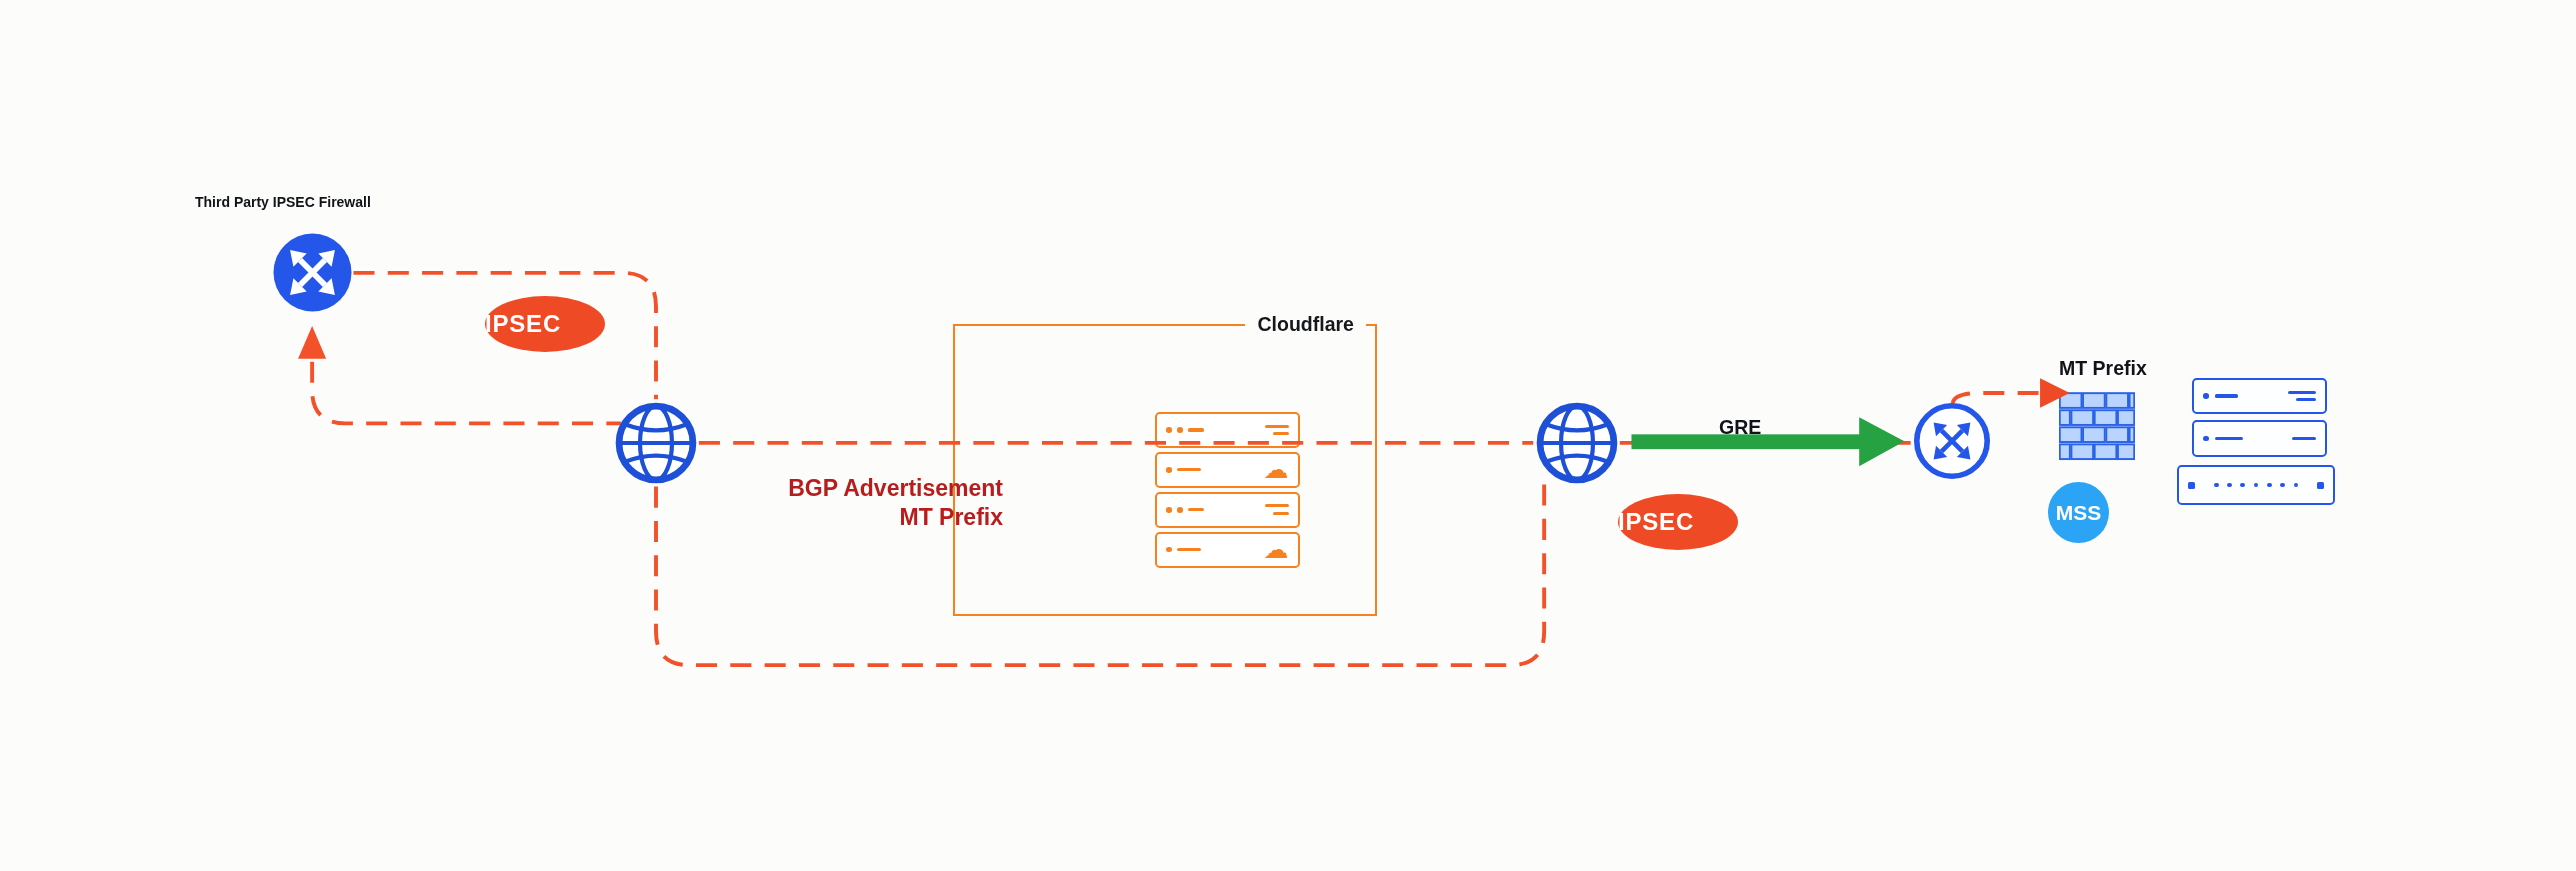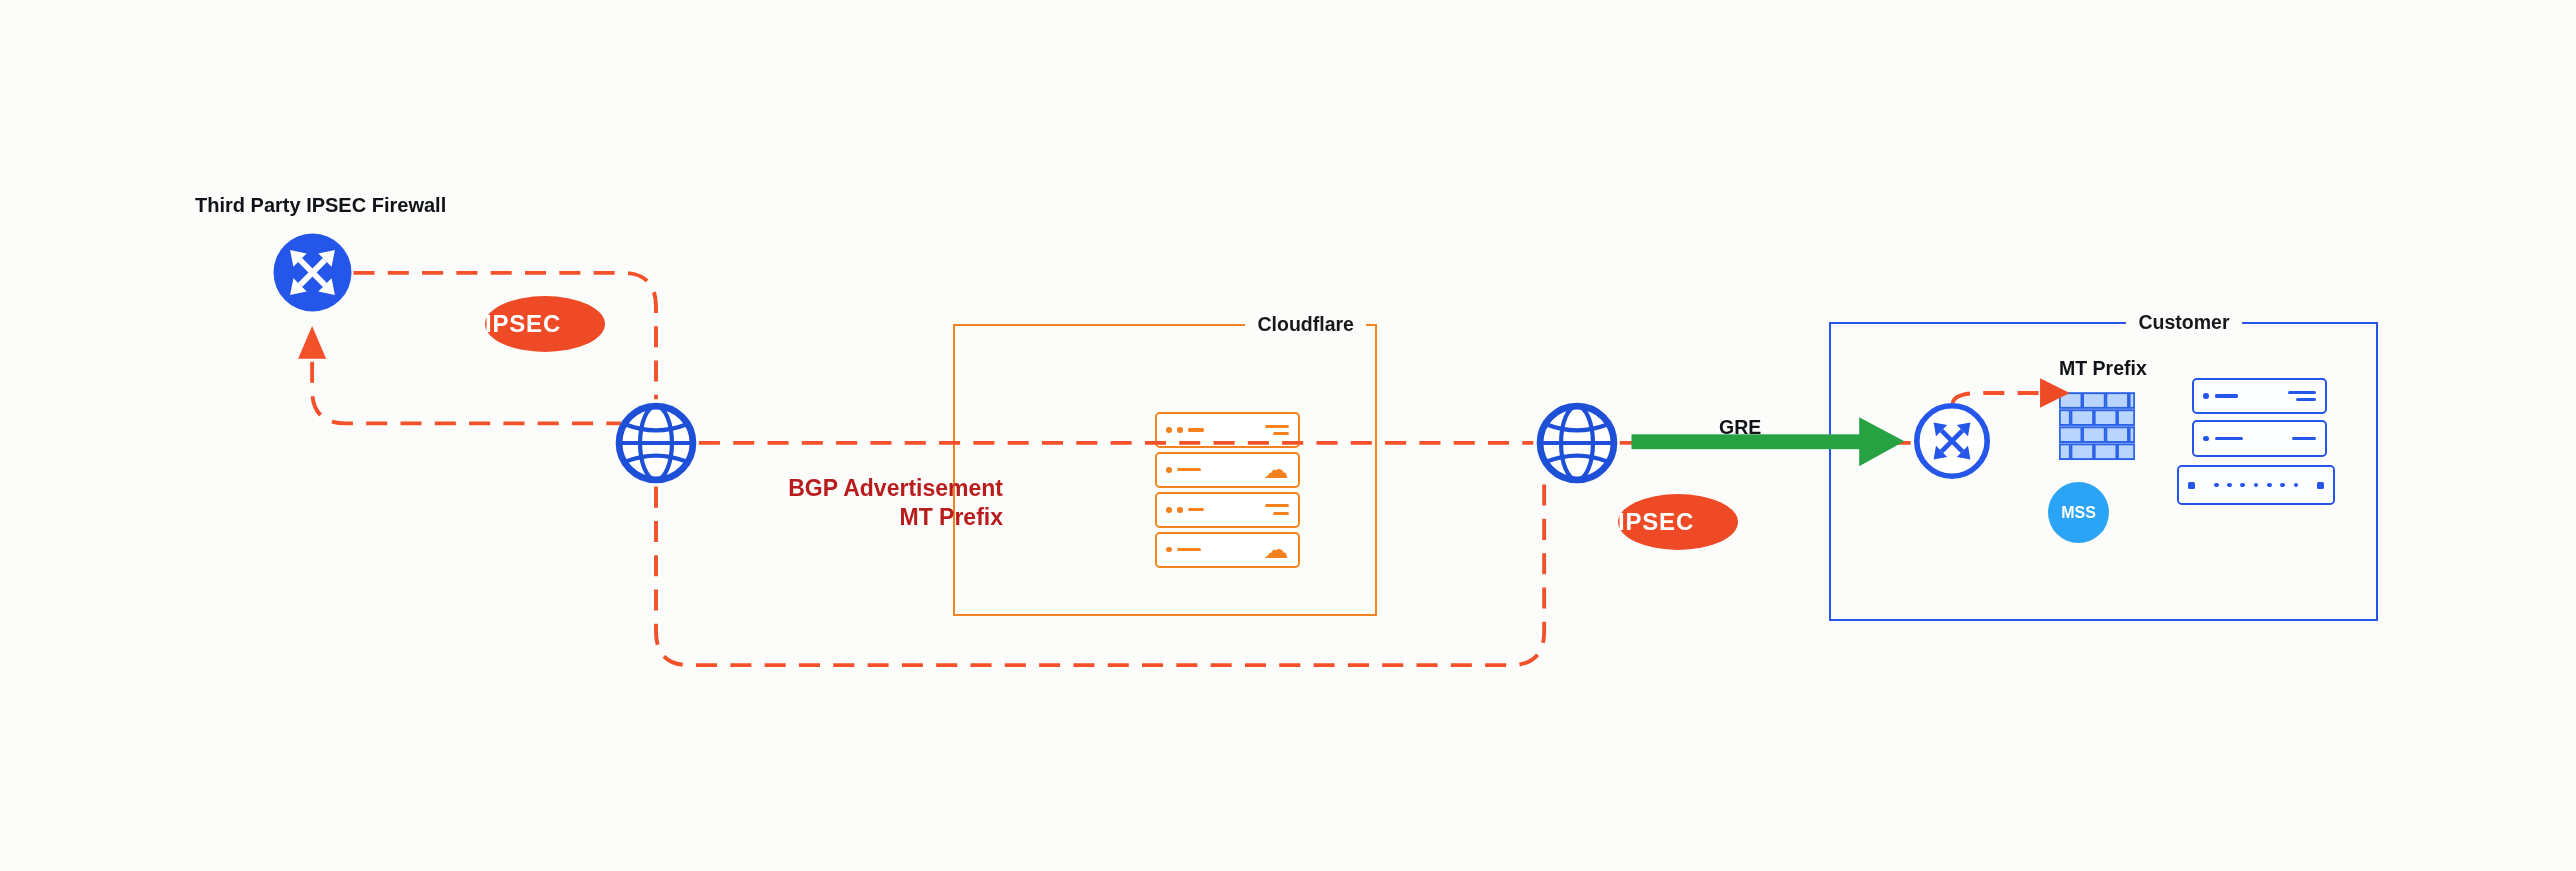--- a/index.html
+++ b/index.html
@@ -13,31 +13,31 @@
   .region{border:2.3px solid;background:transparent}
   .cf-box{left:953px;top:324px;width:424px;height:292px;border-color:#f6821f}
   .cust-box{left:1829px;top:322px;width:549px;height:299px;border-color:#2456ea}
   .box-label{position:absolute;top:-13.3px;background:#fcfcfb;padding:0 12.5px;font-size:19.5px;font-weight:700;white-space:nowrap;color:#16181c}
   .cf-box .box-label{left:290px}
   .cust-box .box-label{left:295px}
 
   
   .lbl{font-weight:700;font-size:19.5px;white-space:nowrap;color:#101418}
   .lbl26{font-weight:700;font-size:23px;line-height:29px;text-align:right;color:#b91c1c}
-  .third-party{left:195px;top:194px;font-size:20px}
+  .third-party{left:195px;top:194px;font-size:14px}
   .bgp{left:722px;top:474px;width:281px}
   .gre{left:1719px;top:416px}
   .mtprefix{left:2059px;top:357px}
   .mssnote{left:1945px;top:563px;width:351px}
 
   
   .oval{display:flex;align-items:center;border-radius:50%;background:#ee4a26;color:#fff;font-weight:700;font-size:24px;letter-spacing:0.8px;width:120px;height:56px}
   .ipsec1{left:485px;top:296px}
   .ipsec2{left:1618px;top:494px}
-  .badge{display:flex;align-items:center;justify-content:center;border-radius:50%;background:#2ba4f6;color:#fff;font-weight:700;font-size:16px;width:61px;height:61px;left:2048px;top:482px}
+  .badge{display:flex;align-items:center;justify-content:center;border-radius:50%;background:#2ba4f6;color:#fff;font-weight:700;font-size:21px;width:61px;height:61px;left:2048px;top:482px}
 
   
   .cf-servers{left:1155px;top:412px;width:145px}
   .srv{display:flex;align-items:center;gap:5.5px;border:2.3px solid #f6821f;border-radius:4.7px;background:#fff;padding:0 9.4px;height:36px;margin-bottom:3.9px}
   .dot{width:5.5px;height:5.5px;border-radius:50%;background:#f6821f;flex:0 0 auto}
   .bar{height:3.1px;border-radius:1.6px;background:#f6821f;flex:0 0 auto}
   .w20{width:15.6px}.w26{width:20px}.w30{width:23.4px}.w36{width:28px}
   .colr{margin-left:auto;display:flex;flex-direction:column;gap:4.7px;align-items:flex-end}
   .cloudg{margin-left:auto;font-size:25px;line-height:1;color:#f6821f;font-family:"DejaVu Sans",sans-serif}
 
@@ -54,23 +54,20 @@
 
   svg{display:block}
 </style>
 </head>
 <body>
 
 <div class="canvas">
 
   <div class="abs z1 region cf-box">
     <span class="box-label">Cloudflare</span>
-  </div>
-  <div class="abs z1 region cust-box">
-    <span class="box-label">Customer</span>
   </div>
 
   <div class="abs z2 cf-servers">
     <div class="srv">
       <span class="dot"></span>
       <span class="dot"></span>
       <span class="bar w20"></span>
       <span class="colr">
           <span class="bar w30"></span>
           <span class="bar w22 w20"></span>

